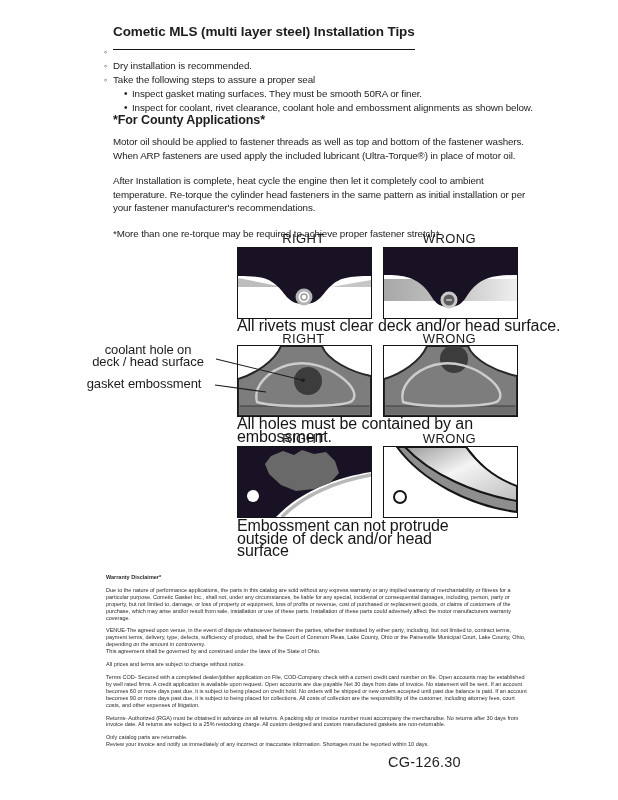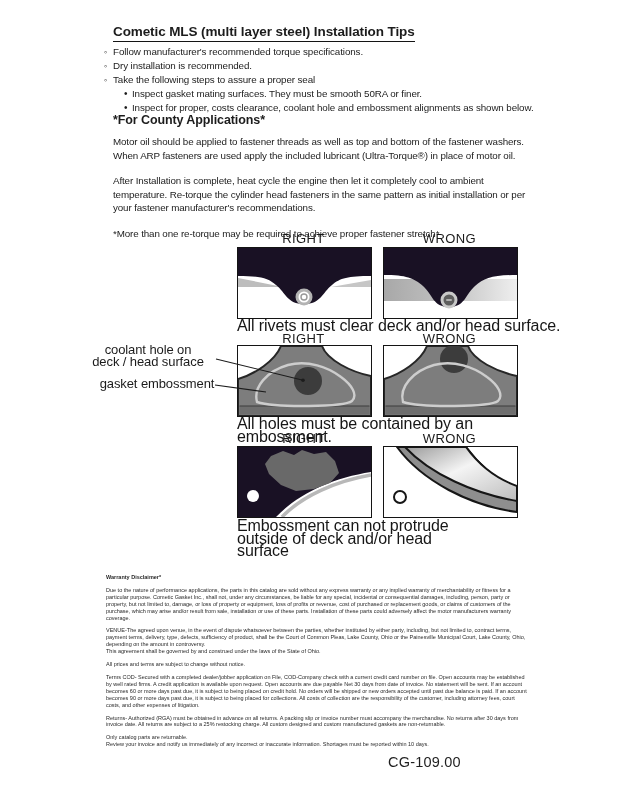--- a/index.html
+++ b/index.html
@@ -2,21 +2,21 @@
 <html><head>
 <meta charset="utf-8">
 <style>
   html,body{margin:0;padding:0;background:#ffffff;}
   body{width:618px;height:800px;position:relative;overflow:hidden;
        font-family:"Liberation Sans",sans-serif;color:#1c1c1c;}
   .abs{position:absolute;}
 
   
   .doc-title{left:113px;top:24px;font-size:13.5px;font-weight:bold;
-             border-bottom:1.6px solid #141414;padding-bottom:2px;letter-spacing:-0.1px;}
+             border-bottom:1.6px solid #141414;padding-bottom:10px;letter-spacing:-0.1px;}
 
   
   .bullets{left:104px;top:45px;width:430px;font-size:9.8px;letter-spacing:-0.1px;}
   .bullet-line{display:flex;line-height:14px;}
   .bullet-line .marker{width:9px;flex:none;font-size:9px;}
   .bullet-line.lvl2{padding-left:20px;}
   .bullet-line.lvl2 .marker{width:8px;font-size:10px;}
 
   
   .diesel{left:113px;top:113px;width:424px;}
@@ -39,37 +39,36 @@
   .page-code{left:388px;top:754px;font-size:14.5px;letter-spacing:0.2px;color:#1f1f1f;}
 </style>
 </head>
 <body>
 
 <div class="abs doc-title">Cometic MLS (multi layer steel) Installation Tips</div>
 
 <div class="abs bullets">
   <div class="bullet-line lvl1">
     <span class="marker">◦</span>
-    <span>Follow manufacturer's recommended torque specifications.</span>
   </div>
   <div class="bullet-line lvl1">
     <span class="marker">◦</span>
     <span>Dry installation is recommended.</span>
   </div>
   <div class="bullet-line lvl1">
     <span class="marker">◦</span>
     <span>Take the following steps to assure a proper seal</span>
   </div>
   <div class="bullet-line lvl2">
     <span class="marker">•</span>
     <span>Inspect gasket mating surfaces.  They must be smooth 50RA or finer.</span>
   </div>
   <div class="bullet-line lvl2">
     <span class="marker">•</span>
-    <span>Inspect for proper, costs clearance, coolant hole and embossment alignments as shown below.</span>
+    <span>Inspect for coolant, rivet clearance, coolant hole and embossment alignments as shown below.</span>
   </div>
 </div>
 
 <div class="abs diesel">
   <h2>*For County Applications*</h2>
   <p>Motor oil should be applied to fastener threads as well as top and bottom of the fastener washers. When ARP fasteners are used apply the included lubricant (Ultra-Torque®) in place of motor oil.</p>
   <p>After Installation is complete, heat cycle the engine then let it completely cool to ambient temperature. Re-torque the cylinder head fasteners in the same pattern as initial installation or per your fastener manufacturer's recommendations.</p>
   <p>*More than one re-torque may be required to achieve proper fastener stretch*</p>
 </div>
 
@@ -103,21 +102,21 @@
 
   <div class="abs fig-caption" style="top:90px;width:330px;">All rivets must clear deck and/or head surface.</div>
 </div>
 
 <div class="abs fig" style="top:330px;height:108px;">
   <div class="abs fig-label" style="left:237px;top:1px;">RIGHT</div>
   <div class="abs fig-label" style="left:383px;top:1px;">WRONG</div>
 
   <div class="abs callout" style="left:83px;top:14px;width:130px;">coolant hole on
 deck / head surface</div>
-  <div class="abs callout" style="left:92px;top:48px;width:130px;">gasket embossment</div>
+  <div class="abs callout" style="left:79px;top:48px;width:130px;">gasket embossment</div>
 
   <svg class="abs panel" style="left:237px;top:15px;" viewBox="0 0 133 70">
     <rect x="0" y="0" width="133" height="70" fill="#ffffff"></rect>
     <path d="M43,0 C37,15 17,28 0,33 L0,70 L133,70 L133,30 C113,26 89,14 84,0 Z" fill="#7d7d7d" stroke="#262626" stroke-width="2"></path>
     <rect x="1.5" y="60" width="130" height="8.5" fill="#6e6e6e"></rect>
     <line x1="1.5" y1="60" x2="131.5" y2="60" stroke="#3d3d3d" stroke-width="1"></line>
     <path d="M19,56 C15,41 29,25 50,19 C70,14 90,21 103,31 C114,39 120,49 114,55 C106,61 38,62 19,56 Z" fill="none" stroke="#cdcdcd" stroke-width="2.4"></path>
     <circle cx="70" cy="35" r="14" fill="#3c3c3c"></circle>
   </svg>
 
@@ -173,13 +172,13 @@
   <p>Due to the nature of performance applications, the parts in this catalog are sold without any express warranty or any implied warranty of merchantability or fitness for a particular purpose.  Cometic Gasket Inc., shall not, under any circumstances, be liable for any special, incidental or consequential damages, including, person, party or property, but not limited to, damage, or loss of property or equipment, loss of profits or revenue, cost of purchased or replacement goods, or claims of customers of the purchase, which may arise and/or result from sale, installation or use of these parts.  Installation of these parts could adversely affect the motor manufacturers warranty coverage.</p>
   <p>VENUE-The agreed upon venue, in the event of dispute whatsoever between the parties, whether instituted by either party, including, but not limited to, contract terms, payment terms, delivery, type, defects, sufficiency of product, shall be the Court of Common Pleas, Lake County, Ohio or the Painesville Municipal Court, Lake County, Ohio, depending on the amount in controversy.
 This agreement shall be governed by and construed under the laws of the State of Ohio.</p>
   <p>All prices and terms are subject to change without notice.</p>
   <p>Terms COD- Secured with a completed dealer/jobber application on File, COD-Company check with a current credit card number on file.  Open accounts may be established by well rated firms.  A credit application is available upon request.  Open accounts are due payable Net 30 days from date of invoice.  No statement will be sent.  If an account becomes 60 or more days past due, it is subject to being placed on credit hold.  No orders will be shipped or new orders accepted until past due balance is paid.  If an account becomes 90 or more days past due, it is subject to being placed for collections.  All costs of collection are the responsibility of the customer, including attorney fees, court costs, and other expenses of litigation.</p>
   <p>Returns- Authorized (RGA) must be obtained in advance on all returns.  A packing slip or invoice number must accompany the merchandise.  No returns after 30 days from invoice date.  All returns are subject to a 25% restocking charge.  All custom designed and custom manufactured gaskets are non-returnable.</p>
   <p>Only catalog parts are returnable.
 Review your invoice and notify us immediately of any incorrect or inaccurate information.  Shortages must be reported within 10 days.</p>
 </div>
 
-<div class="abs page-code">CG-109.00</div>
+<div class="abs page-code">CG-126.30</div>
 
 </body></html>

